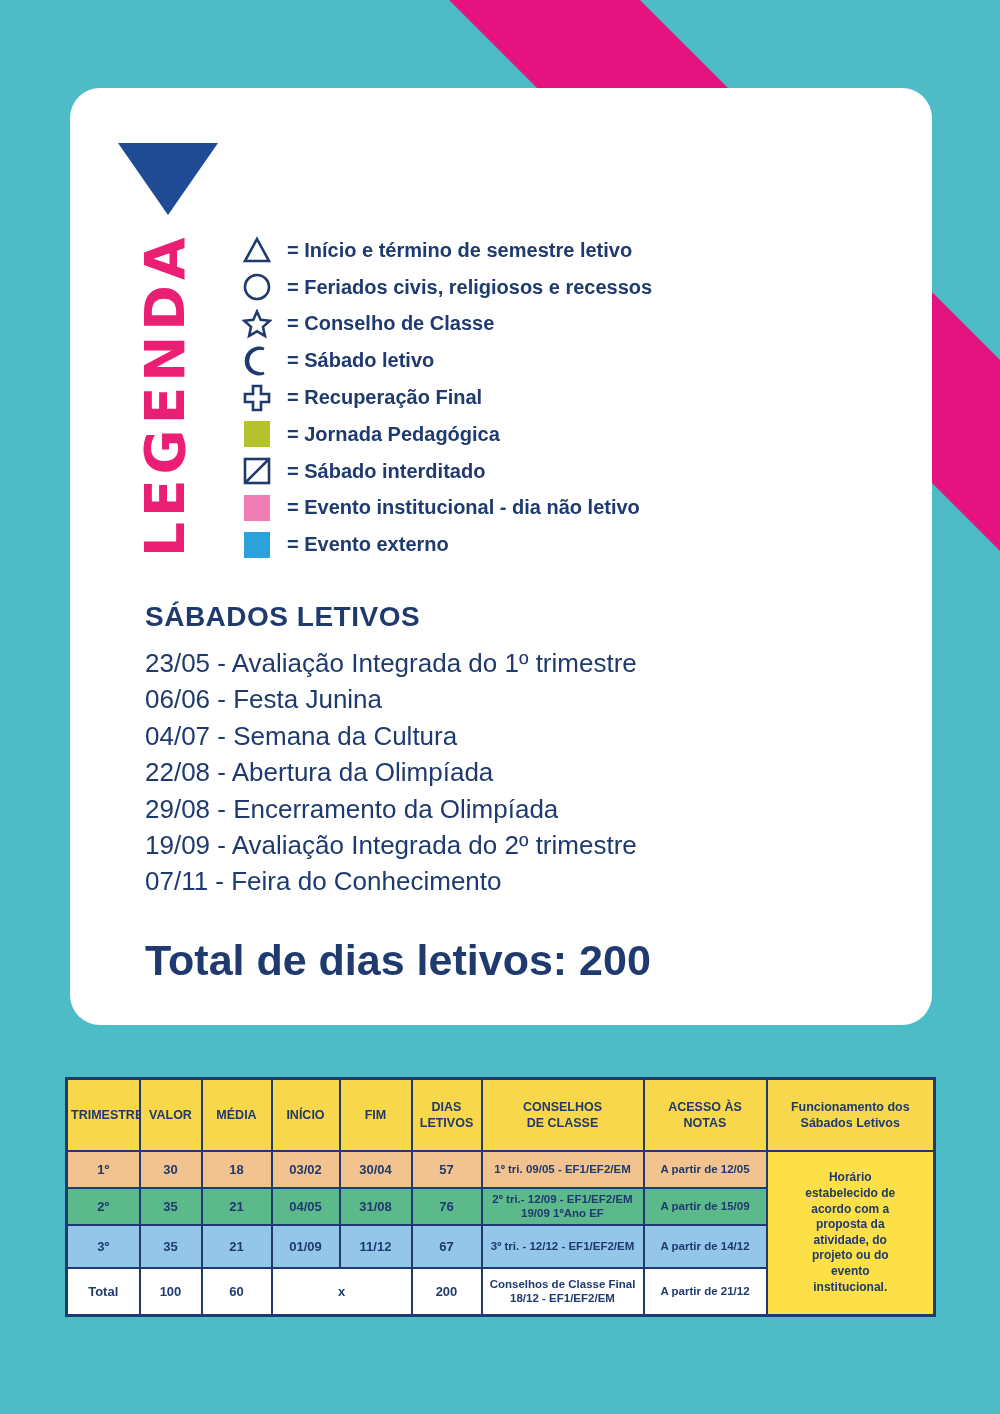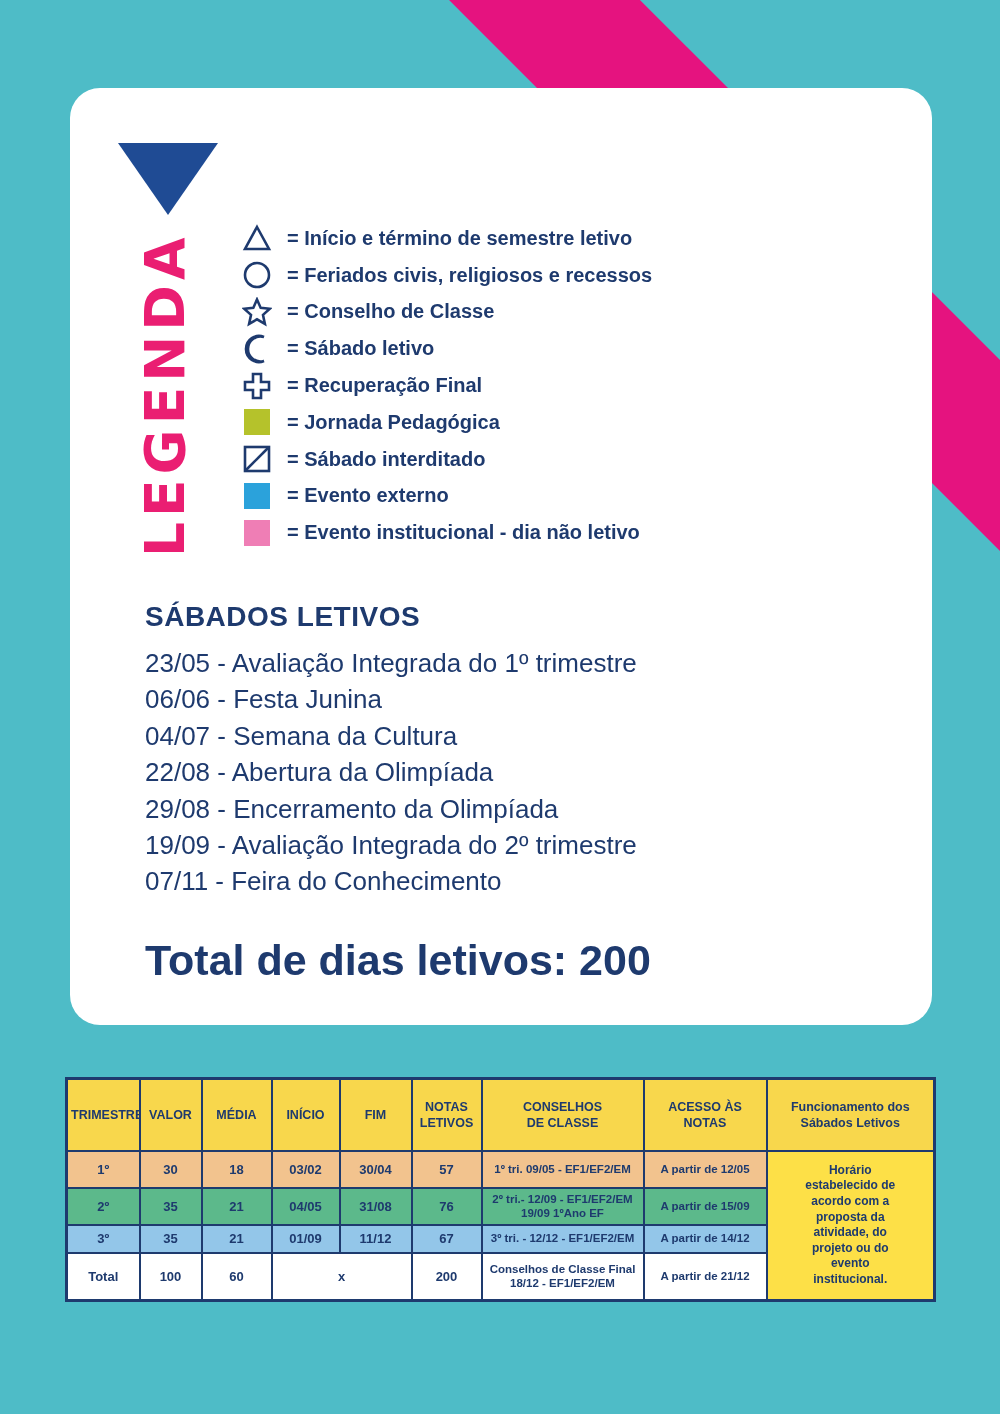--- a/index.html
+++ b/index.html
@@ -40,21 +40,21 @@
     position:absolute; left:-70px; top:269px;
     width:330px; height:70px;
     transform:rotate(-90deg);
     font-family:"DejaVu Sans", sans-serif;
     font-weight:bold; font-size:55px; letter-spacing:5px;
     color:#EA1E72; line-height:70px; text-align:left;
     white-space:nowrap;
   }
 
   
-  .legend-list { position:absolute; left:172px; top:132px; }
+  .legend-list { position:absolute; left:172px; top:144px; }
   .lrow { display:flex; align-items:center; height:36.8px; }
   .licon { width:30px; height:30px; flex:0 0 30px; display:flex; align-items:center; justify-content:center; }
   .licon svg { width:30px; height:30px; }
   .licon svg .st { stroke:#1E3A6E; stroke-width:2.6; fill:none; stroke-linejoin:miter; }
   .sq { width:26px; height:26px; display:block; }
   .sq-olive { background:#B5C22B; }
   .sq-blue  { background:#2BA2DB; }
   .sq-pink  { background:#EF7EB5; }
   .llabel {
     margin-left:15px; font-weight:bold; font-size:20px;
@@ -78,21 +78,21 @@
     background:#ffffff;
   }
   th, td {
     border:2px solid #1E3A6E; text-align:center; vertical-align:middle;
     color:#1E3A6E; padding:2px 3px; overflow:hidden;
   }
   table { border:3px solid #1E3A6E; }
   thead tr { height:72px; }
   tr.r1 { height:37px; background:#F2C38E; }
   tr.r2 { height:37px; background:#5CB98B; }
-  tr.r3 { height:28px; background:#93C6E9; }
+  tr.r3 { height:43px; background:#93C6E9; }
   tr.rt { height:48px; background:#ffffff; }
   th { background:#F8D74C; font-weight:bold; font-size:12.5px; line-height:1.3; }
   td { font-weight:bold; font-size:13px; }
   td.small { font-size:11.5px; line-height:1.25; }
   .multiline { white-space:pre-line; }
   td.func {
     background:#fde047; font-size:12px; line-height:1.3; font-weight:bold;
     vertical-align:middle;
   }
 </style>
@@ -168,30 +168,30 @@
           <svg viewBox="0 0 30 30">
               <rect class="st" x="3" y="3" width="24" height="24"></rect>
               <path class="st" d="M3 27 L27 3"></path>
             </svg>
         </span>
         <span class="llabel">= Sábado interditado</span>
       </div>
 
       <div class="lrow">
         <span class="licon">
+            <span class="sq sq-pink"></span>
+          </span>
+        <span class="llabel">= Evento institucional - dia não letivo</span>
+      </div>
+
+      <div class="lrow">
+        <span class="licon">
             <span class="sq sq-blue"></span>
           </span>
         <span class="llabel">= Evento externo</span>
-      </div>
-
-      <div class="lrow">
-        <span class="licon">
-            <span class="sq sq-pink"></span>
-          </span>
-        <span class="llabel">= Evento institucional - dia não letivo</span>
       </div>
 
     </div>
 
     <div class="sab">
       <div class="sab-title">SÁBADOS LETIVOS</div>
       <div class="sab-item">23/05 - Avaliação Integrada do 1º trimestre</div>
       <div class="sab-item">06/06 - Festa Junina</div>
       <div class="sab-item">04/07 - Semana da Cultura</div>
       <div class="sab-item">22/08 - Abertura da Olimpíada</div>
@@ -217,21 +217,21 @@
           <col style="width:123px">
           <col style="width:168px">
       </colgroup>
       <thead>
         <tr>
           <th class="multiline">TRIMESTRE</th>
           <th class="multiline">VALOR</th>
           <th class="multiline">MÉDIA</th>
           <th class="multiline">INÍCIO</th>
           <th class="multiline">FIM</th>
-          <th class="multiline">NOTAS
+          <th class="multiline">DIAS
 LETIVOS</th>
           <th class="multiline">CONSELHOS
 DE CLASSE</th>
           <th class="multiline">ACESSO ÀS NOTAS</th>
           <th class="multiline">Funcionamento dos
 Sábados Letivos</th>
         </tr>
       </thead>
       <tbody>
         <tr class="r1">

